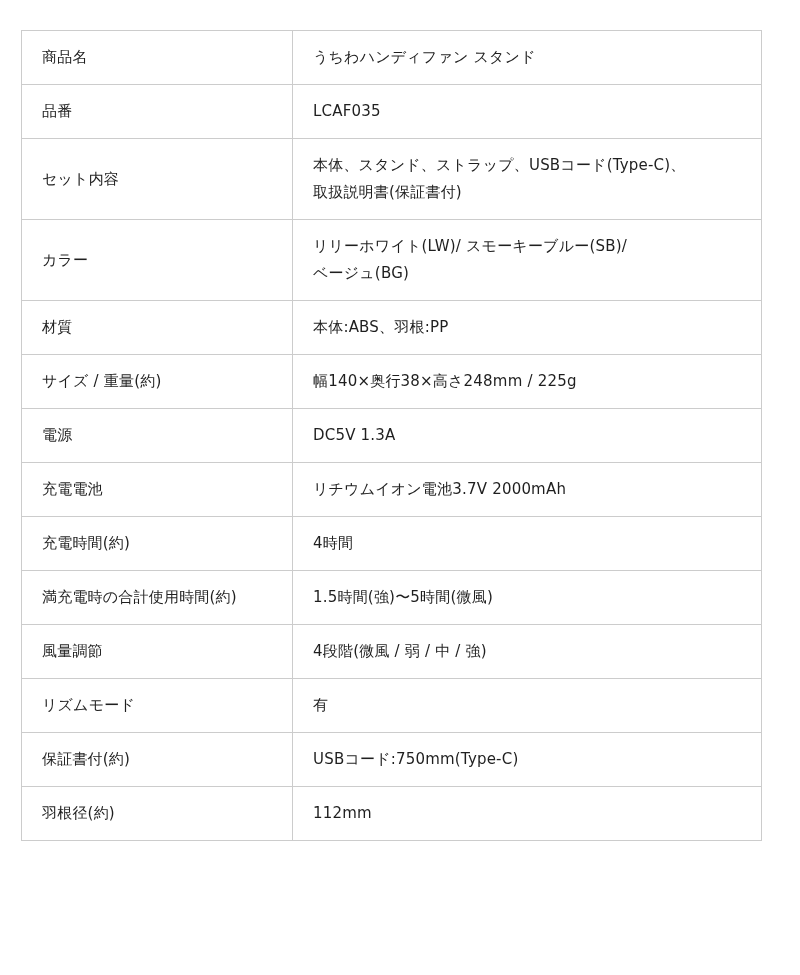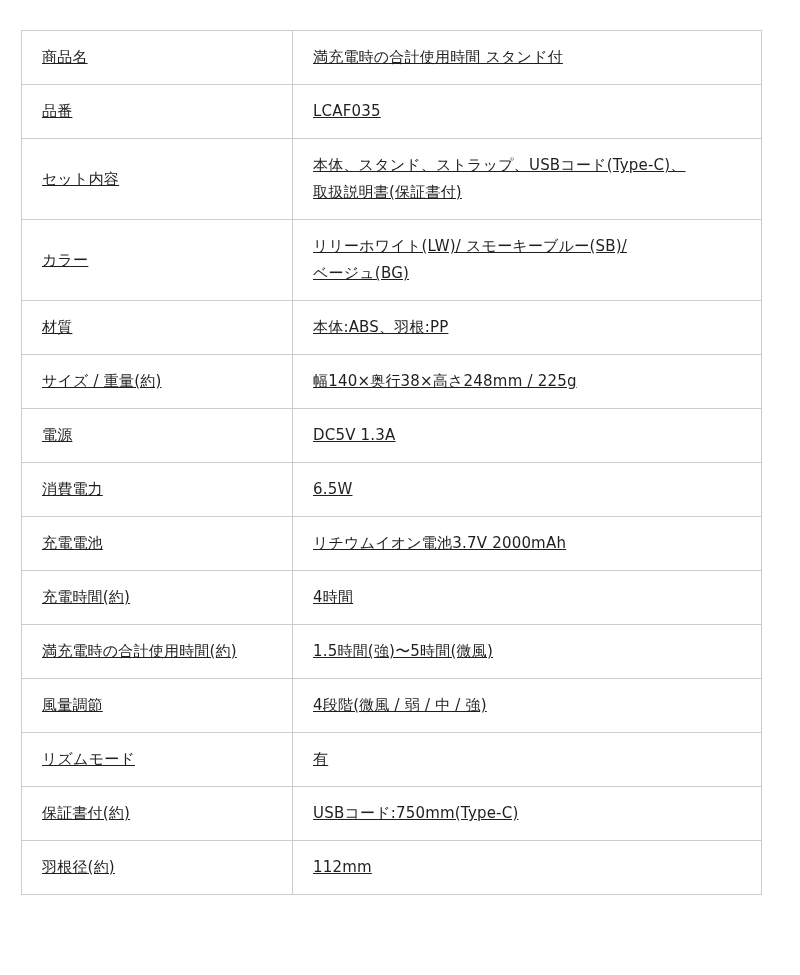--- a/index.html
+++ b/index.html
@@ -30,35 +30,34 @@
     border: 1px solid #cccccc;
     font-size: 15px;
     line-height: 27px;
     color: #1f1f1f;
     font-weight: normal;
     text-align: left;
     vertical-align: middle;
     padding: 13px 20px;
     white-space: pre-line;
     letter-spacing: 0.2px;
-    text-decoration: underline;
   }
   table.spec-table th {
     width: 230px; 
   }
 </style>
 </head>
 <body>
 
 <div class="page">
   <table class="spec-table">
     <tbody>
       <tr>
         <th>商品名</th>
-        <td>満充電時の合計使用時間 スタンド付</td>
+        <td>うちわハンディファン スタンド</td>
       </tr>
       <tr>
         <th>品番</th>
         <td>LCAF035</td>
       </tr>
       <tr>
         <th>セット内容</th>
         <td>本体、スタンド、ストラップ、USBコード(Type-C)、
 取扱説明書(保証書付)</td>
       </tr>
@@ -71,24 +70,20 @@
         <th>材質</th>
         <td>本体:ABS、羽根:PP</td>
       </tr>
       <tr>
         <th>サイズ / 重量(約)</th>
         <td>幅140×奥行38×高さ248mm / 225g</td>
       </tr>
       <tr>
         <th>電源</th>
         <td>DC5V 1.3A</td>
-      </tr>
-      <tr>
-        <th>消費電力</th>
-        <td>6.5W</td>
       </tr>
       <tr>
         <th>充電電池</th>
         <td>リチウムイオン電池3.7V 2000mAh</td>
       </tr>
       <tr>
         <th>充電時間(約)</th>
         <td>4時間</td>
       </tr>
       <tr>

